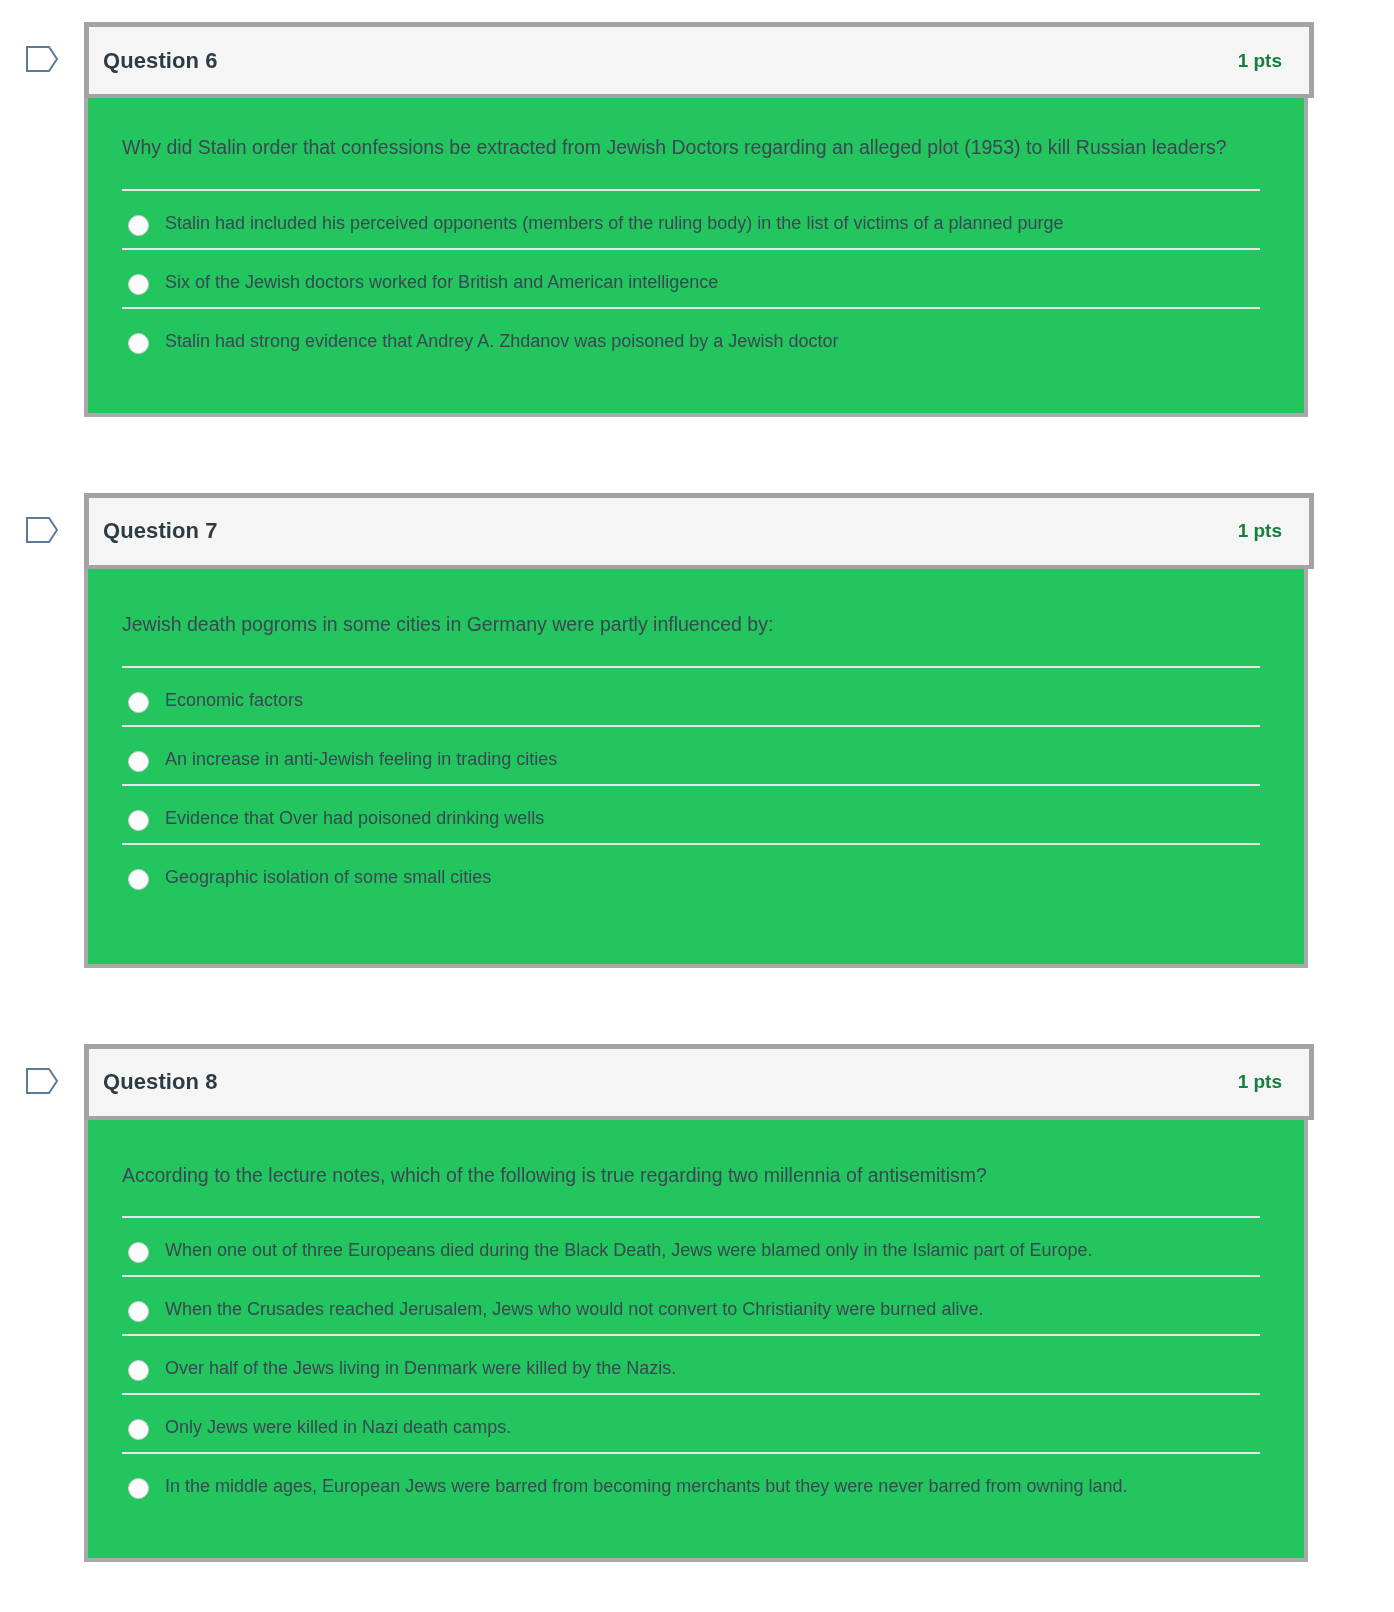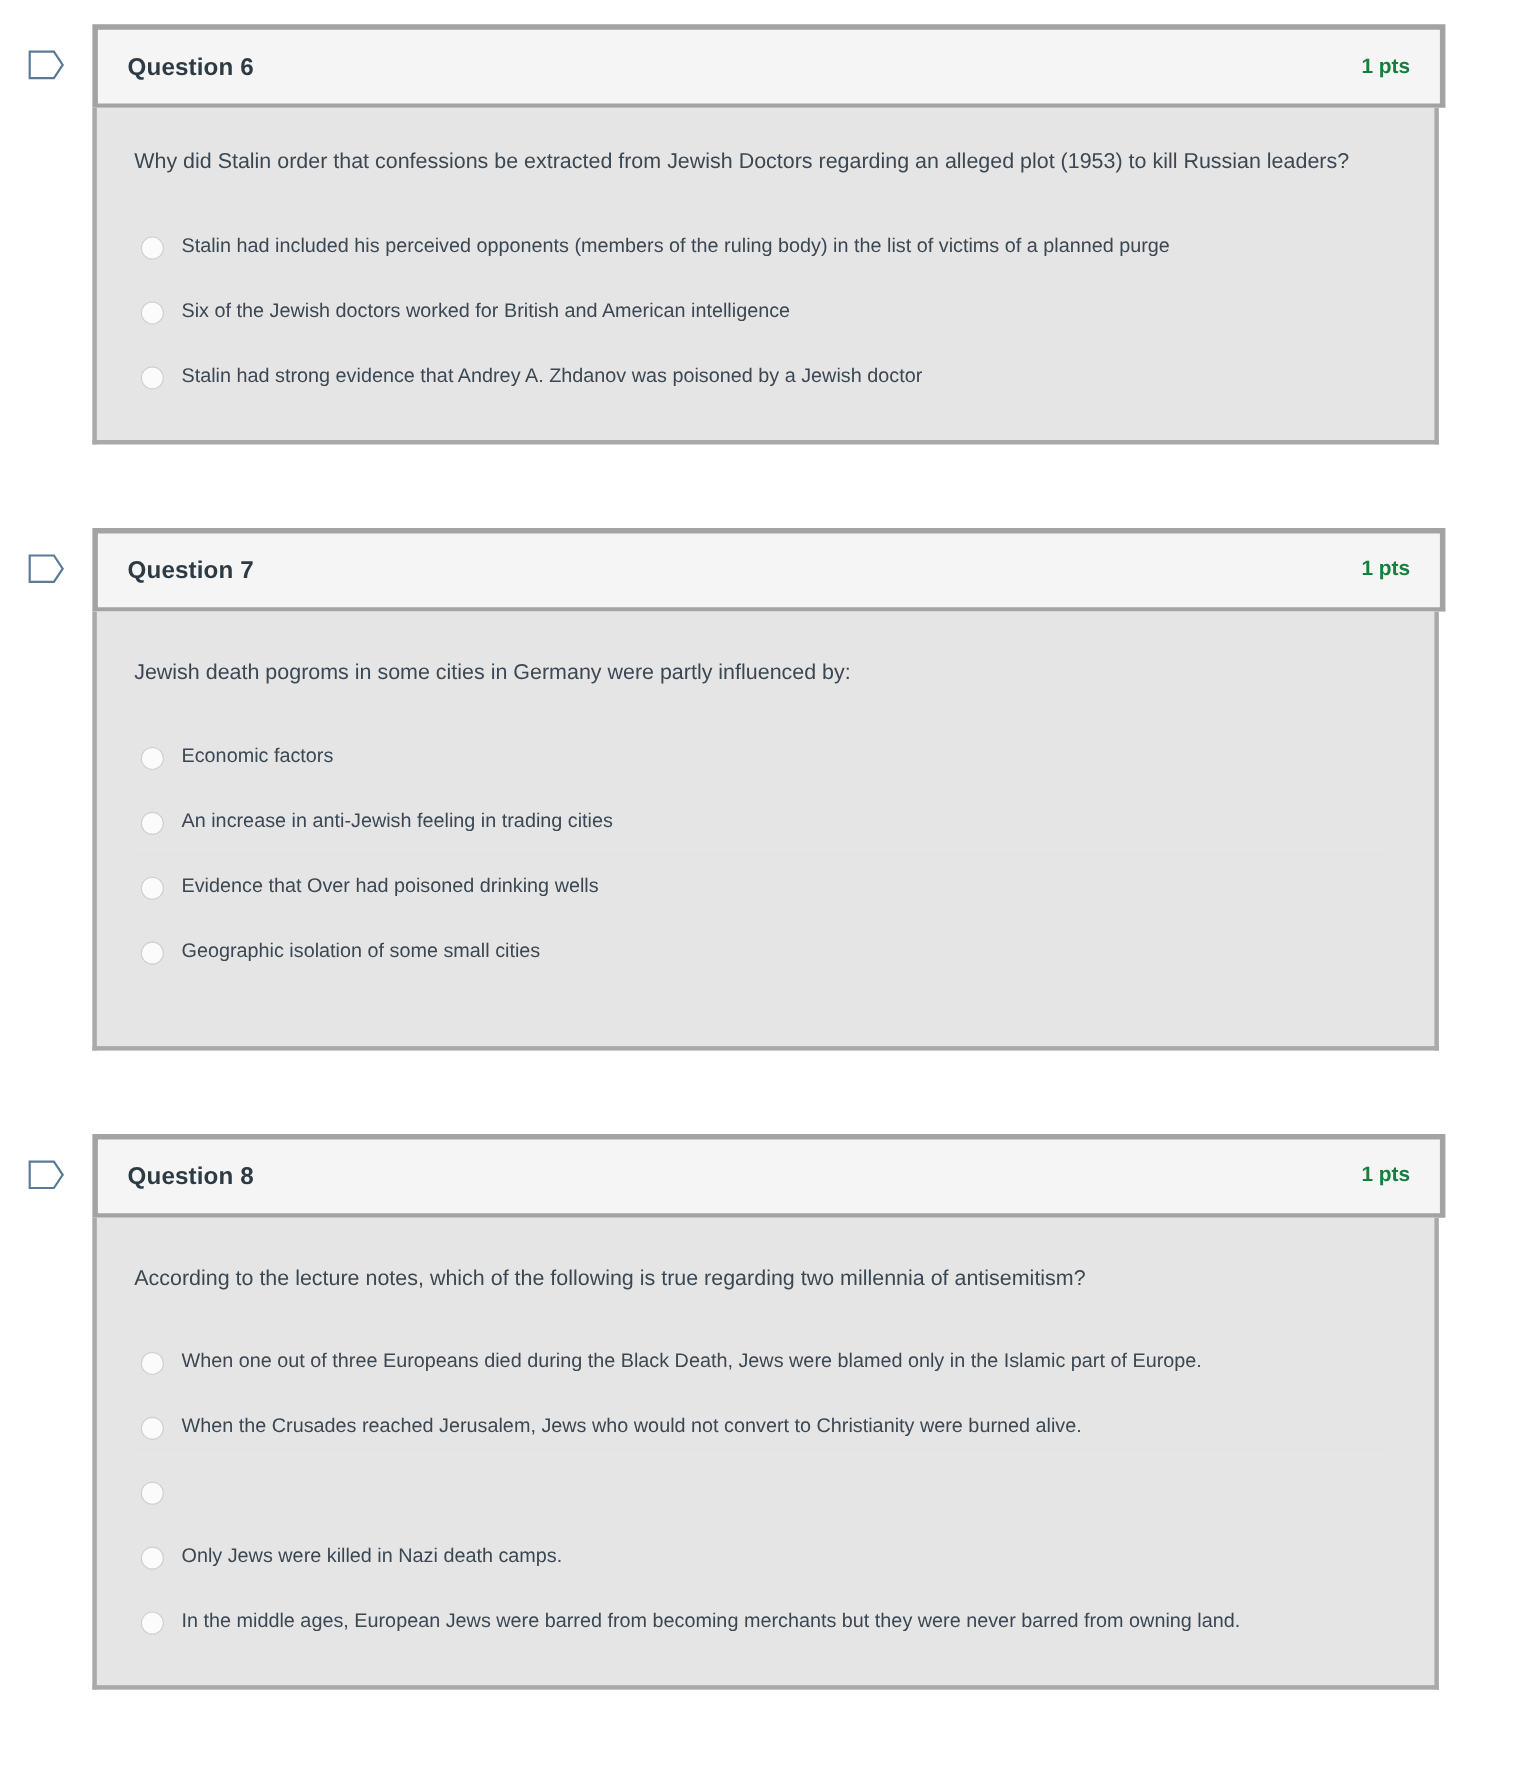--- a/index.html
+++ b/index.html
@@ -54,42 +54,42 @@
 
   .question-header {
     background: #f5f5f5;
     border: 5px solid #a3a3a3;
     border-bottom-width: 4px;
     box-sizing: border-box;
     height: 76px;
     display: flex;
     align-items: center;
     justify-content: space-between;
-    padding: 0 27px 0 27px;
+    padding: 0 27px 0 14px;
   }
 
   .question-name {
     font-size: 22px;
     font-weight: bold;
     color: #2d3b45;
     letter-spacing: 0.1px;
   }
 
   .question-points {
     font-size: 19px;
     font-weight: bold;
     color: #15803d;
   }
 
   .question-body {
-    background: #e5e5e5;
+    background: #22c55e;
     border: 4px solid #a9a9a9;
     border-top: none;
     box-sizing: border-box;
-    padding: 34px 34px 34px 34px;
+    padding: 34px 34px 47px 34px;
     margin-right: 6px;
   }
 
   .question-text {
     font-size: 19.5px;
     line-height: 1.58;
     color: #3b4752;
     margin: 0 0 26px 0;
     max-width: 1150px;
   }
@@ -218,20 +218,21 @@
           <div class="answer-row">
             <span class="radio"></span>
             <span class="answer-text">When one out of three Europeans died during the Black Death, Jews were blamed only in the Islamic part of Europe.</span>
           </div>
           <div class="answer-row">
             <span class="radio"></span>
             <span class="answer-text">When the Crusades reached Jerusalem, Jews who would not convert to Christianity were burned alive.</span>
           </div>
           <div class="answer-row">
             <span class="radio"></span>
+            <span class="answer-text">Over half of the Jews living in Denmark were killed by the Nazis.</span>
           </div>
           <div class="answer-row">
             <span class="radio"></span>
             <span class="answer-text">Only Jews were killed in Nazi death camps.</span>
           </div>
           <div class="answer-row">
             <span class="radio"></span>
             <span class="answer-text">In the middle ages, European Jews were barred from becoming merchants but they were never barred from owning land.</span>
           </div>
         </div>

